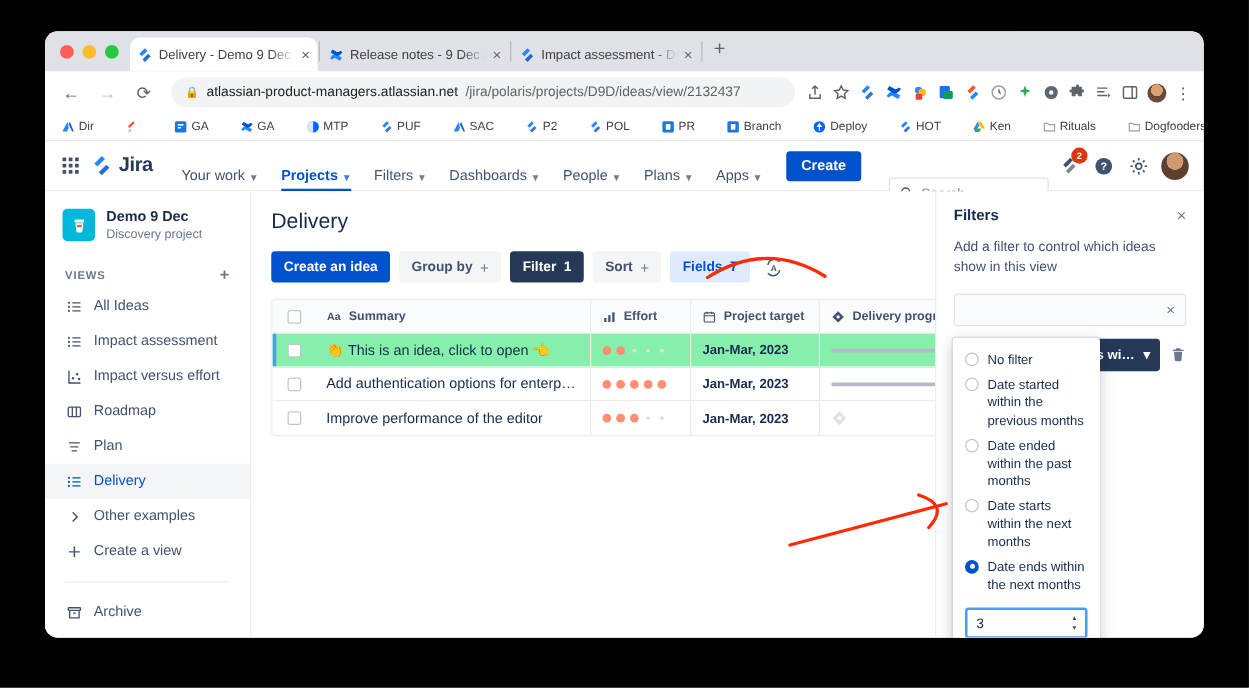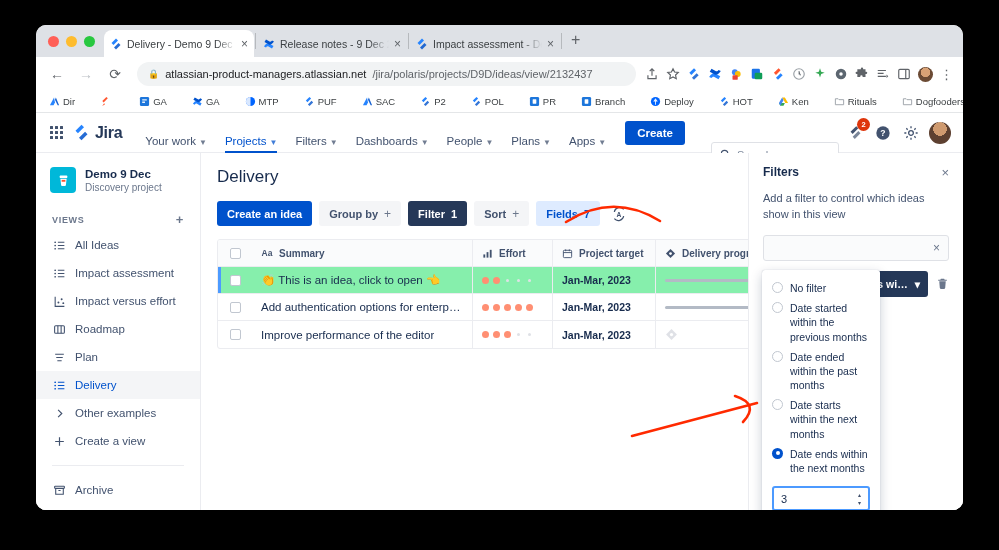--- a/index.html
+++ b/index.html
@@ -82,21 +82,21 @@
   .grid9 { display: grid; grid-template-columns: repeat(3, 3px); grid-template-rows: repeat(3, 3px);
            gap: 2px; margin-right: 10px; margin-left: 2px; }
   .grid9 i { background: #42526e; border-radius: .5px; display: block; }
   .jiralogo { display: flex; align-items: center; gap: 5px; margin-right: 14px; }
   .jiralogo .wm { font-size: 16px; font-weight: 700; color: #253858; letter-spacing: -.3px; }
   .navitem {
     font-size: 11.5px; color: #42526e; padding: 0 9px; height: 28px;
     display: flex; align-items: flex-end; gap: 3px; border-radius: 3px; position: relative;
     white-space: nowrap;
   }
-  .navitem.active { color: #0052cc; font-weight: 400; }
+  .navitem.active { color: #0052cc; font-weight: 700; }
   .navitem.active::after {
     content: ""; position: absolute; left: 9px; right: 9px; bottom: -6px; height: 2px; background: #0052cc;
   }
   .navitem .dc { font-size: 8px; opacity: .75; }
   .createbtn {
     background: #0052cc; color: #fff; font-size: 11.5px; font-weight: 600;
     padding: 6px 12px; border-radius: 3px; margin-left: 10px;
   }
   .navspacer { flex: 1; }
   .searchbox {

